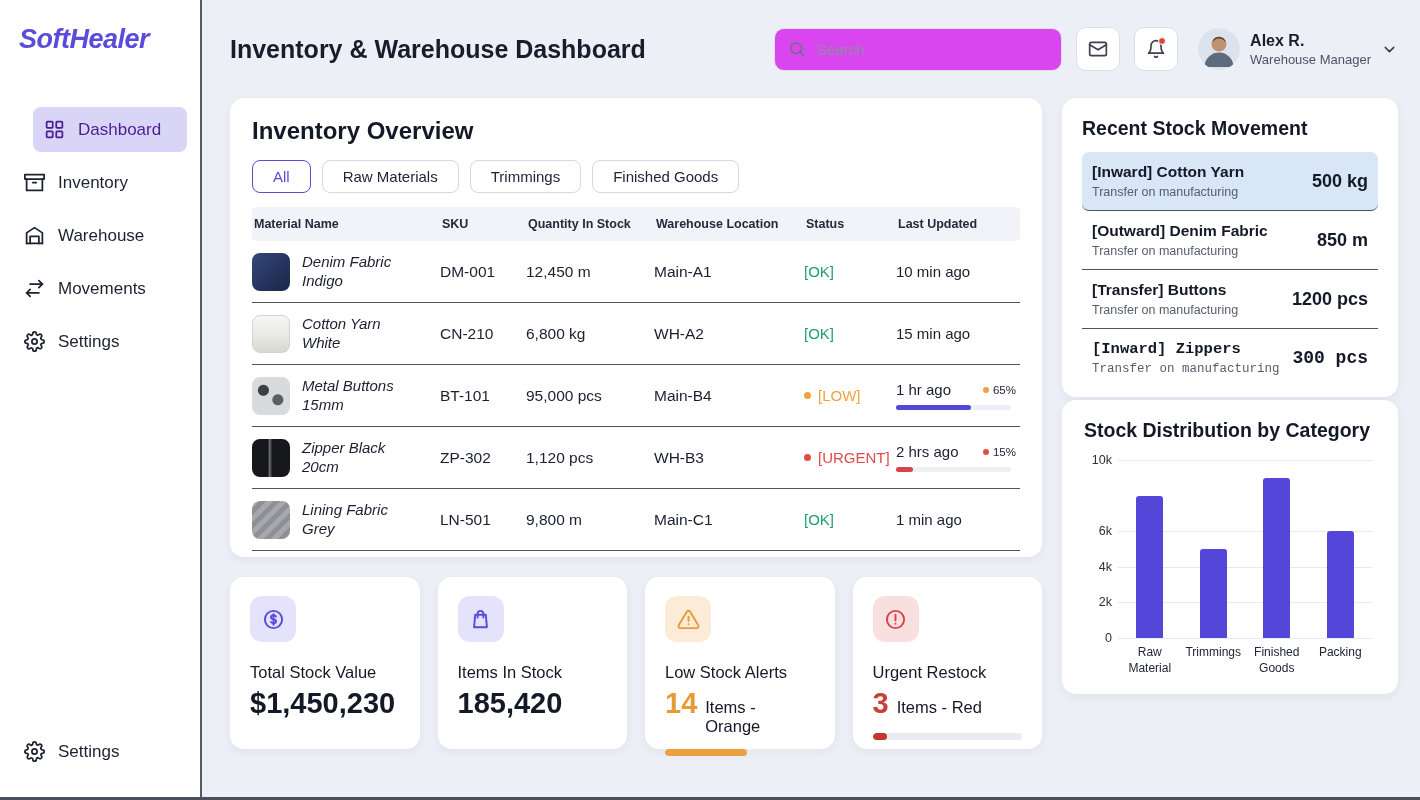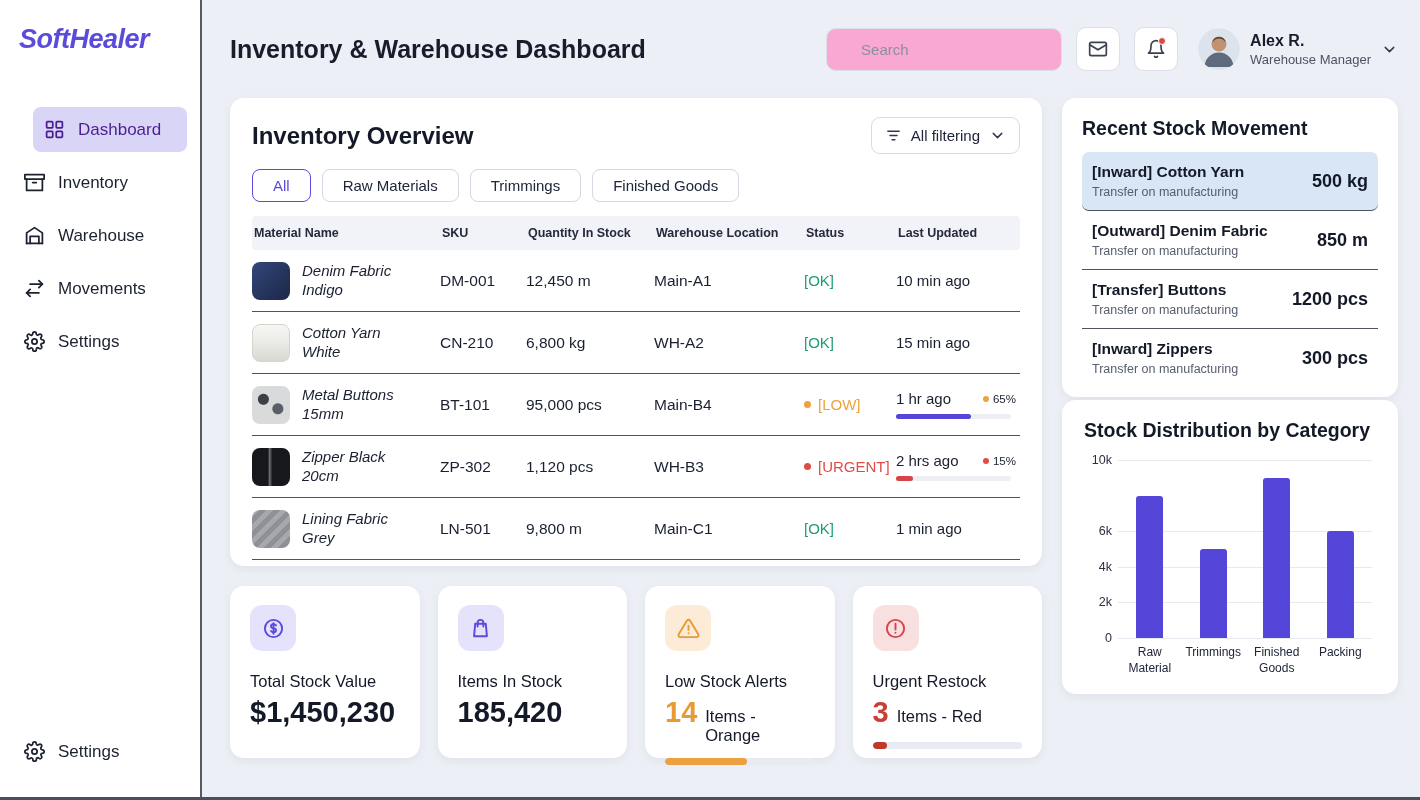--- a/index.html
+++ b/index.html
@@ -17,21 +17,21 @@
   .nav-item { display:flex; align-items:center; gap:13px; padding:12px 11px; border-radius:8px; font-size:17px; color:#1c2230; cursor:pointer; margin-bottom:8px; }
   .nav-item.active { background:#d9d5f6; color:#4c1d95;margin-left:20px; }
   .nav-item svg { width:21px; height:21px; display:block; }
   .nav-icon { display:flex; }
   .sidebar-footer { margin-top:auto; }
 
   
   .main { flex:1; display:flex; flex-direction:column; padding:0 22px 0 28px; min-width:0; }
   .header { display:flex; align-items:center; height:98px; gap:14px; }
   .page-title { font-size:25px; font-weight:bold; color:#181d2c; flex:1; }
-  .search-box { width:236px; height:43px; background:#f9a8d4; border:1px solid #dcdfe8; border-radius:10px; display:flex; align-items:center; padding:0 13px; gap:21px; }
+  .search-box { width:288px; height:43px; background:#d946ef; border:1px solid #dcdfe8; border-radius:10px; display:flex; align-items:center; padding:0 13px; gap:11px; }
   .search-box svg { width:18px; height:18px; color:#6a7183; flex-shrink:0; }
   .search-box input { border:none; outline:none; flex:1; font-size:15px; font-family:inherit; color:#20263a; background:transparent; }
   .search-box input::placeholder { color:#8a90a0; }
   .icon-btn { width:44px; height:44px; background:#fff; border:1px solid #dcdfe8; border-radius:10px; display:grid; place-items:center; cursor:pointer; position:relative; }
   .icon-btn svg { width:20px; height:20px; color:#3a4150; }
   .bell-dot { position:absolute; top:9px; right:11px; width:8px; height:8px; border-radius:50%; background:#e0483f; border:1.5px solid #fff; }
   .user-block { display:flex; align-items:center; gap:10px; margin-left:6px; cursor:pointer; }
   .avatar { width:42px; height:42px; border-radius:50%; overflow:hidden; flex-shrink:0; }
   .user-name { font-size:16px; font-weight:bold; color:#181d2c; }
   .user-role { font-size:13px; color:#4c5364; margin-top:2px; }
@@ -94,21 +94,21 @@
   .stat-suffix { font-size:16.5px; color:#141928; }
   .stat-track { margin-top:13px; height:7px; border-radius:4px; background:#e9ebf2; overflow:hidden; }
   .stat-fill { height:7px; border-radius:4px; }
   .stat-fill.fill-orange { background:#eda03f; }
   .stat-fill.fill-red { background:#c0392b; }
 
   
   .move-card { padding:19px 20px 10px; }
   .move-card .card-title { margin-bottom:12px; font-size:19.5px; }
   .move-item { display:flex; justify-content:space-between; align-items:center; padding:11px 10px; border-bottom:1px solid #4d5360; cursor:pointer; }
-  .move-item.last { border-bottom:none; }
+  .move-item.last { border-bottom:none;font-family:Liberation Mono, monospace; }
   .move-item.highlight { background:#d8e6f6; border-radius:7px; }
   .move-title { font-size:15.5px; font-weight:bold; color:#141928; }
   .move-sub { font-size:12.5px; color:#565d6e; margin-top:4px; }
   .move-amt { font-size:18px; font-weight:bold; color:#141928; white-space:nowrap; margin-left:8px; }
 
   
   .chart-card { padding:19px 22px 18px; }
   .chart-card .card-title { font-size:19.5px; margin-bottom:18px; }
   .chart-plot { position:relative; height:178px; margin-left:34px; margin-right:4px; }
   .gridline { position:absolute; left:0; right:0; height:1px; background:#e7e9f0; }
@@ -239,35 +239,20 @@
         </span>
     </div>
   </header>
 
   <div class="content">
 
     <div class="left-col">
       <section class="card inv-card">
         <div class="inv-header">
           <h2 class="card-title">Inventory Overview</h2>
-          <button class="filter-btn">
-            <span style="display: flex; width: 17px; height: 17px;">
-                <svg viewBox="0 0 24 24" fill="none" stroke="currentColor" stroke-width="2" stroke-linecap="round" stroke-linejoin="round" style="width:100%;height:100%">
-                  <line x1="4" y1="6" x2="20" y2="6"></line>
-                  <line x1="7" y1="12" x2="17" y2="12"></line>
-                  <line x1="10" y1="18" x2="14" y2="18"></line>
-                </svg>
-              </span>
-            <span>All filtering</span>
-            <span style="display: flex; width: 17px; height: 17px;">
-                <svg viewBox="0 0 24 24" fill="none" stroke="currentColor" stroke-width="2" stroke-linecap="round" stroke-linejoin="round" style="width:100%;height:100%">
-                  <polyline points="6 9 12 15 18 9"></polyline>
-                </svg>
-              </span>
-          </button>
         </div>
         <div class="chips" id="chips">
             <button class="chip active">All</button>
             <button class="chip">Raw Materials</button>
             <button class="chip">Trimmings</button>
             <button class="chip">Finished Goods</button>
           </div>
         <div class="t-head" id="thead">
             <div class="th">Material Name</div>
             <div class="th">SKU</div>

